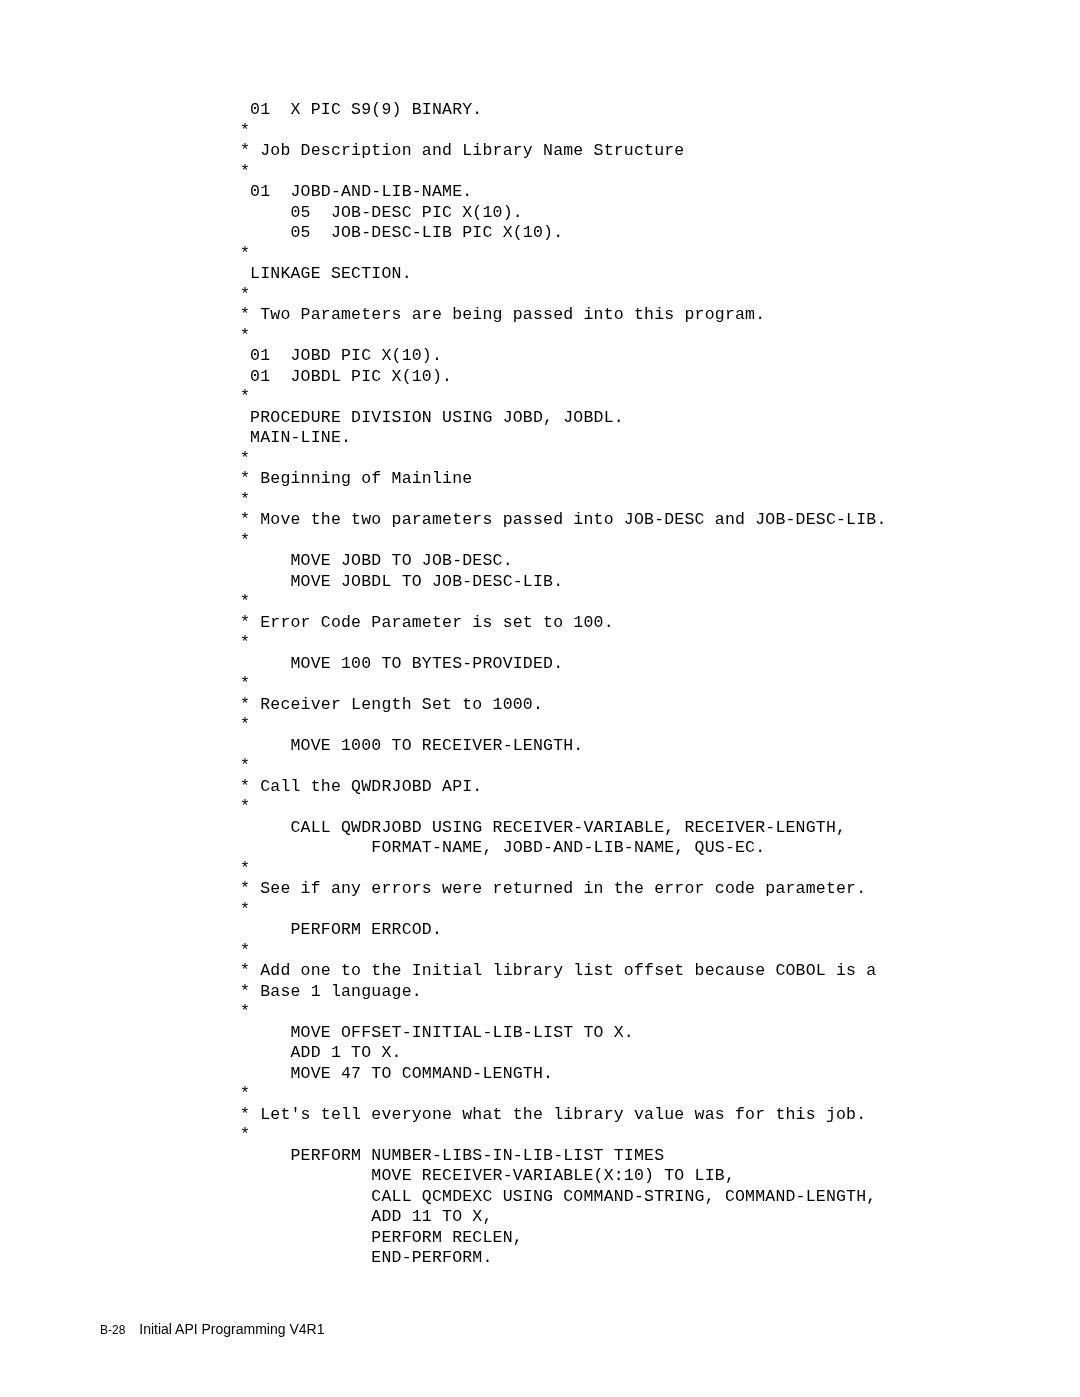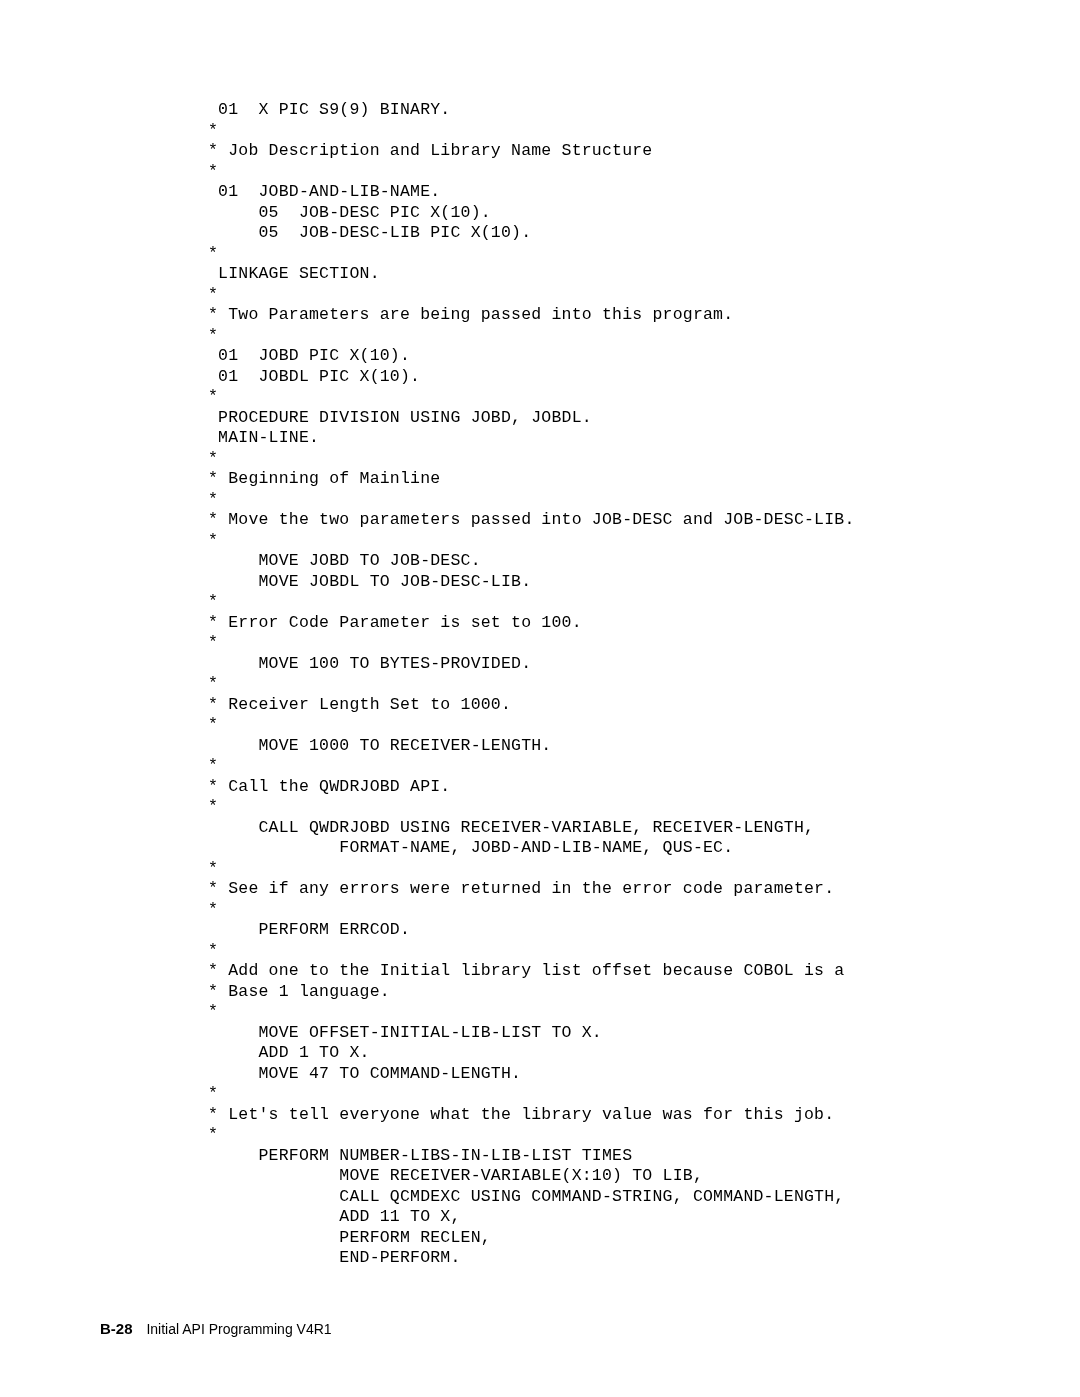--- a/index.html
+++ b/index.html
@@ -7,42 +7,42 @@
     padding: 0;
     background: #fff;
     width: 1080px;
     height: 1397px;
   }
   .page {
     position: relative;
     width: 1080px;
     height: 1397px;
     box-sizing: border-box;
-    padding: 100px 100px 60px 40px;
+    padding: 100px 100px 60px 72px;
   }
   .code-block {
     font-family: "Courier New", Courier, monospace;
     font-size: 16.5px;
     line-height: 20.5px;
     white-space: pre;
     color: #000;
     letter-spacing: 0.2px;
     margin-left: 168px;
   }
   .footer {
     position: absolute;
     left: 100px;
     bottom: 60px;
     font-family: Arial, Helvetica, sans-serif;
     font-size: 14px;
     color: #000;
   }
   .footer .pg {
-    font-weight: bold;
-    font-size: 15px;
+    font-weight: normal;
+    font-size: 12px;
     margin-right: 10px;
   }
 </style>
 </head>
 <body>
 
 <div class="page">
   <div class="code-block" id="code-block"> 01  X PIC S9(9) BINARY.
 *
 * Job Description and Library Name Structure

